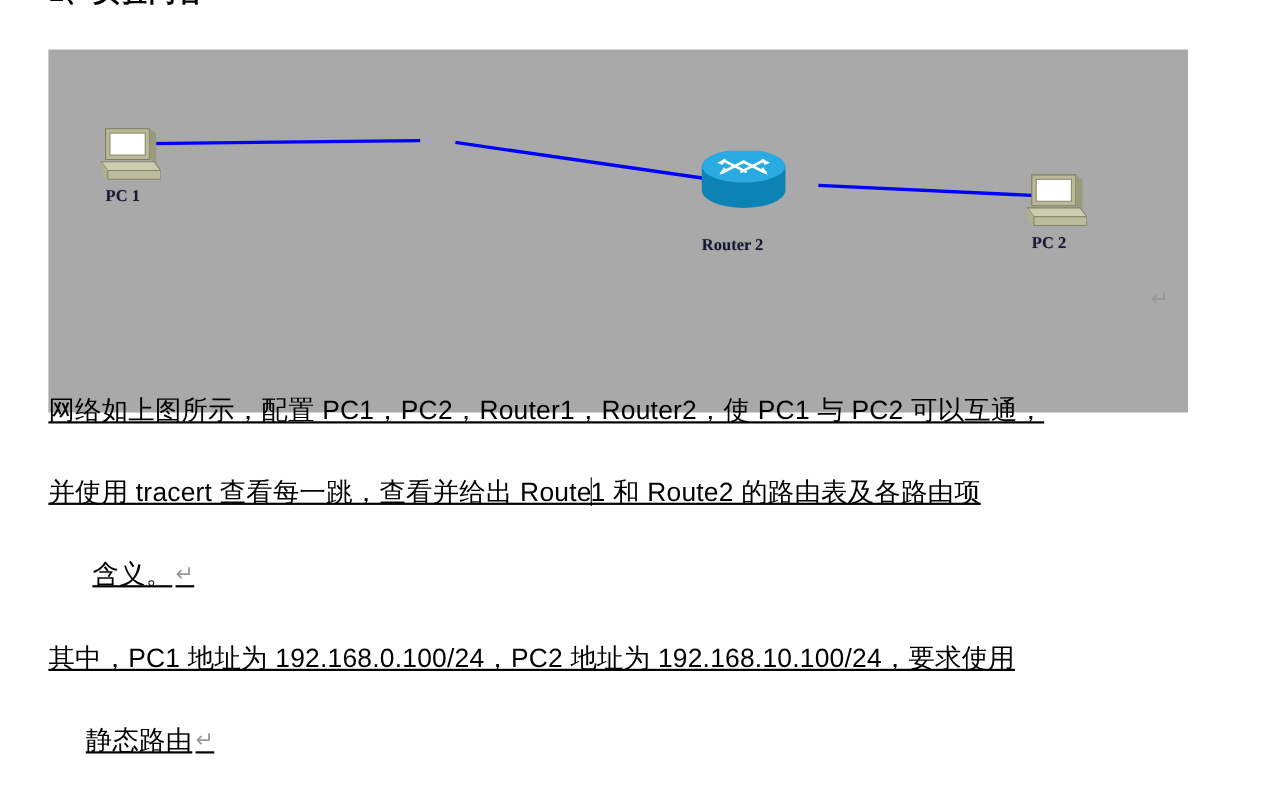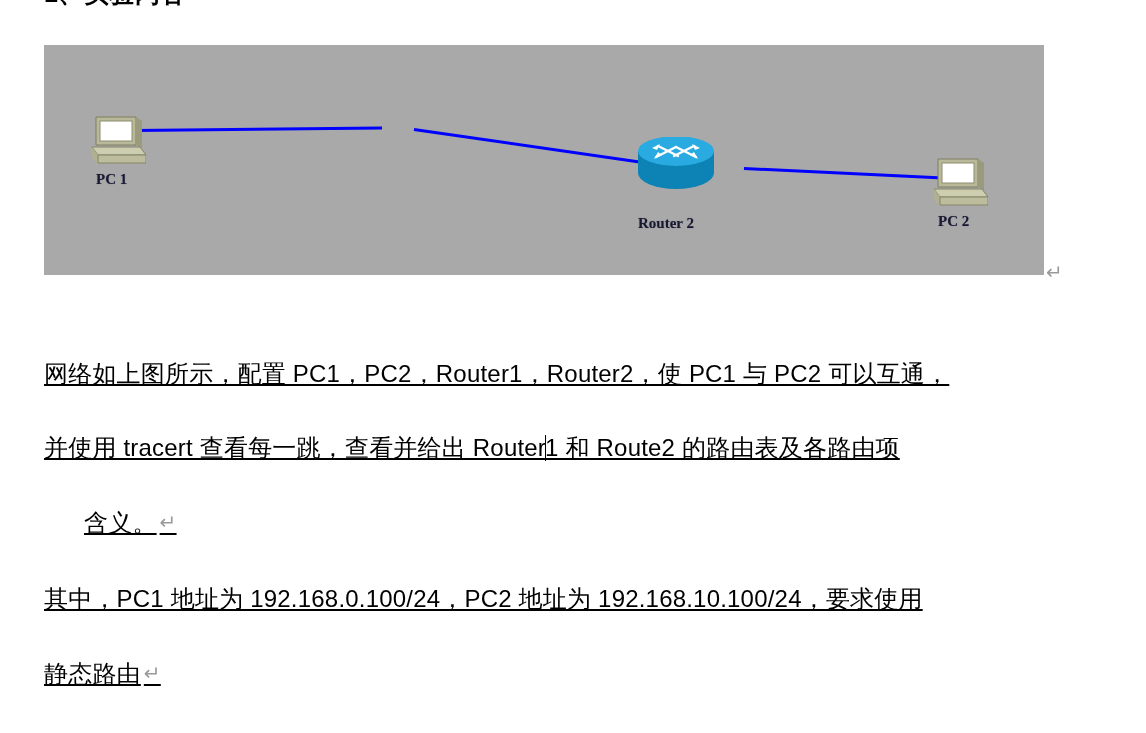--- a/index.html
+++ b/index.html
@@ -35,21 +35,22 @@
     padding-left: 3px;
     vertical-align: 2px;
   }
 
   
   .figure-wrap {
     position: absolute;
     left: 44px;
     top: 45px;
     width: 1000px;
-    height: 230px;
+    height: 330px;
+    padding-left: 36px;
   }
   .figure {
     position: absolute;
     inset: 0;
     background: #a9a9a9;
     overflow: hidden;
   }
   .figure-pilcrow {
     position: absolute;
     left: 1046px;
@@ -163,26 +164,26 @@
   </div>
 </div>
 
 <div class="figure-pilcrow">↵</div>
 
 <div class="para-line" style="top:359px;">
   <span>网络如上图所示，配置 PC1，PC2，Router1，Router2，使 PC1 与 PC2 可以互通，</span>
 </div>
 
 <div class="para-line" style="top:433px;">
-  <span>并使用 tracert 查看每一跳，查看并给出 Router</span><span class="caret"></span><span>1 和 Route2 的路由表及各路由项</span>
+  <span>并使用 tracert 查看每一跳，查看并给出 Route</span><span class="caret"></span><span>1 和 Route2 的路由表及各路由项</span>
 </div>
 
 <div class="para-line" style="top:507px;margin-left:40px;">
   <span>含义。</span><span class="pilcrow">↵</span>
 </div>
 
 <div class="para-line" style="top:584px;">
   <span>其中，PC1 地址为 192.168.0.100/24，PC2 地址为 192.168.10.100/24，要求使用</span>
 </div>
 
-<div class="para-line" style="top:658px;">
+<div class="para-line" style="top:658px;margin-left:34px;">
   <span>静态路由</span><span class="pilcrow">↵</span>
 </div>
 
 </body></html>

